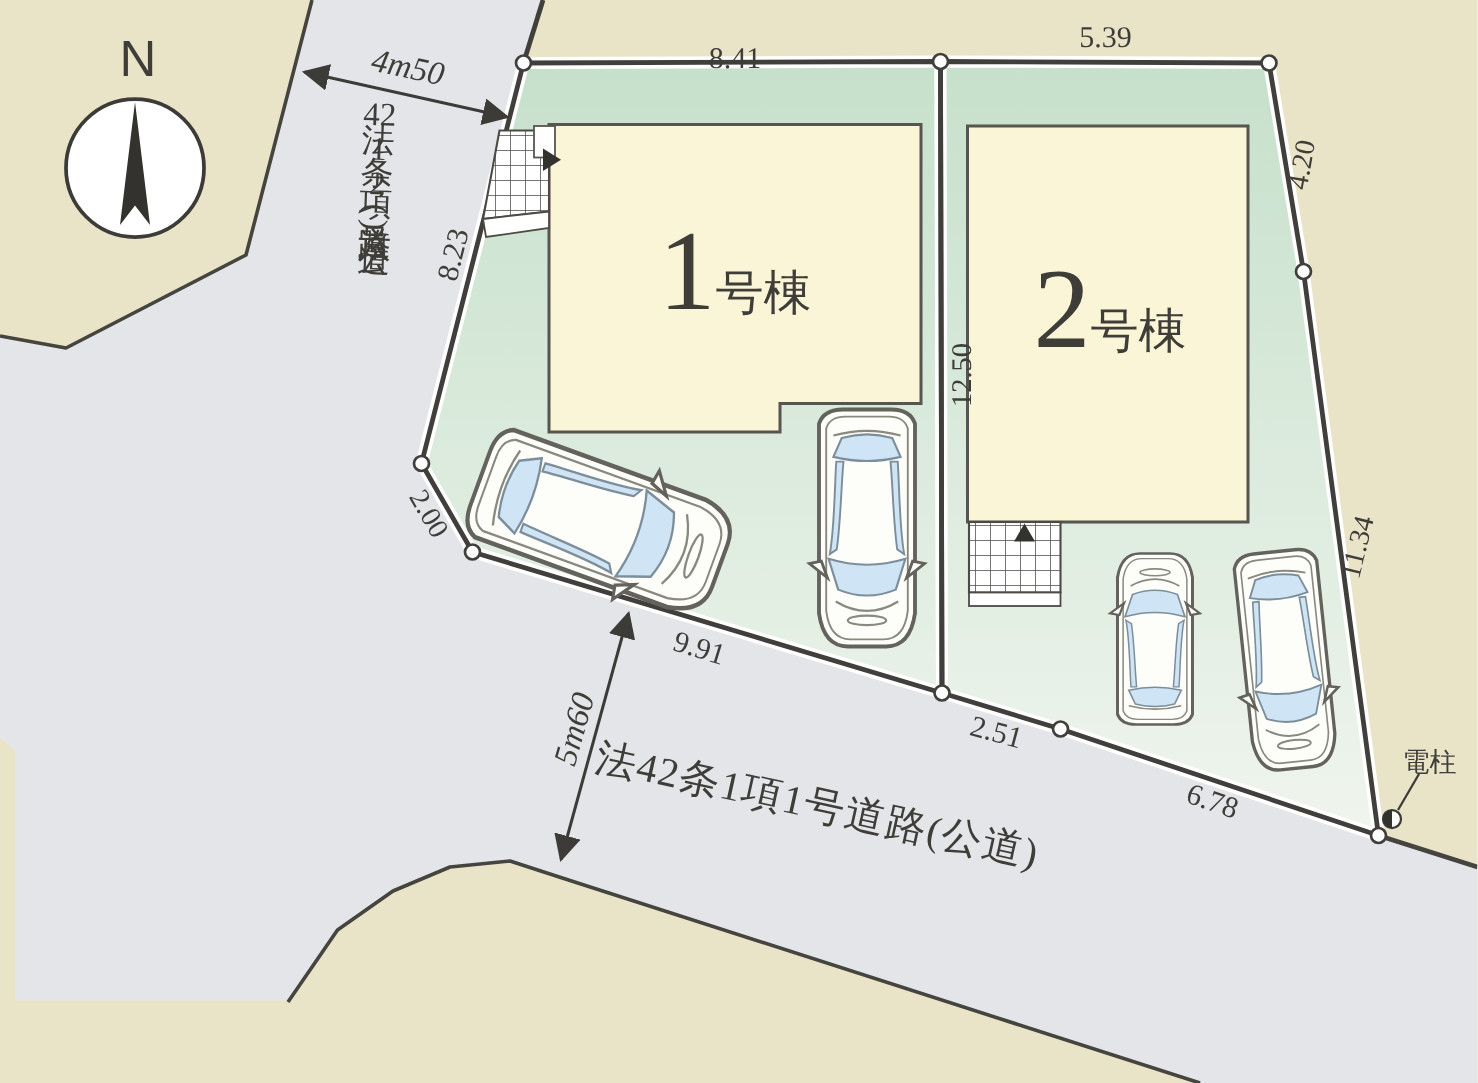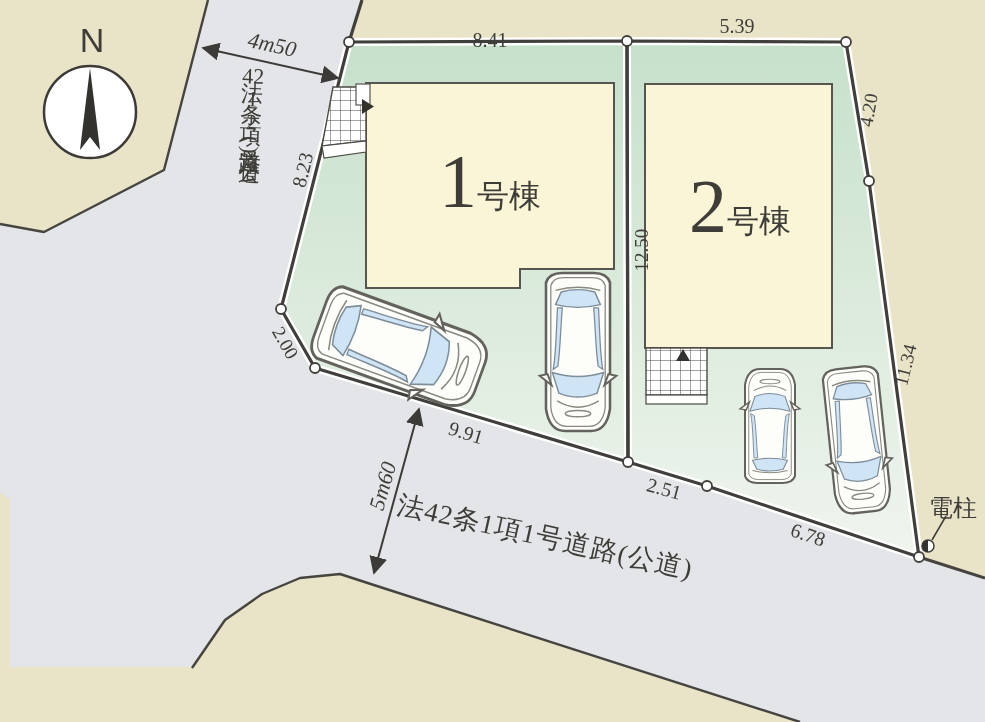--- a/index.html
+++ b/index.html
@@ -14,21 +14,21 @@
   .dim{font-size:20px;}
   .ctr{transform:translate(-50%,-50%);}
   .w-lbl{font-size:22px;font-style:italic;}
   .n-lbl{font-family:"Liberation Sans","DejaVu Sans",sans-serif;font-size:34px;}
   .road-lbl{font-size:27px;letter-spacing:1px;}
   .v-road-lbl{
     writing-mode:vertical-rl;text-orientation:mixed;
     font-size:22px;line-height:1.05;letter-spacing:1px;
   }
   .v-road-lbl .tcy{text-combine-upright:all;}
-  .pole-lbl{font-size:24px;}
+  .pole-lbl{font-size:18px;}
   .b-lbl{transform:translate(-50%,-50%);display:flex;align-items:baseline;}
   .b-num{font-size:76px;line-height:1;}
   .b-suffix{font-size:32px;line-height:1;}
 </style>
 </head>
 <body>
 
 <div id="stage">
 
   <svg id="plan-svg" width="985" height="722" viewBox="0 0 985 722">

